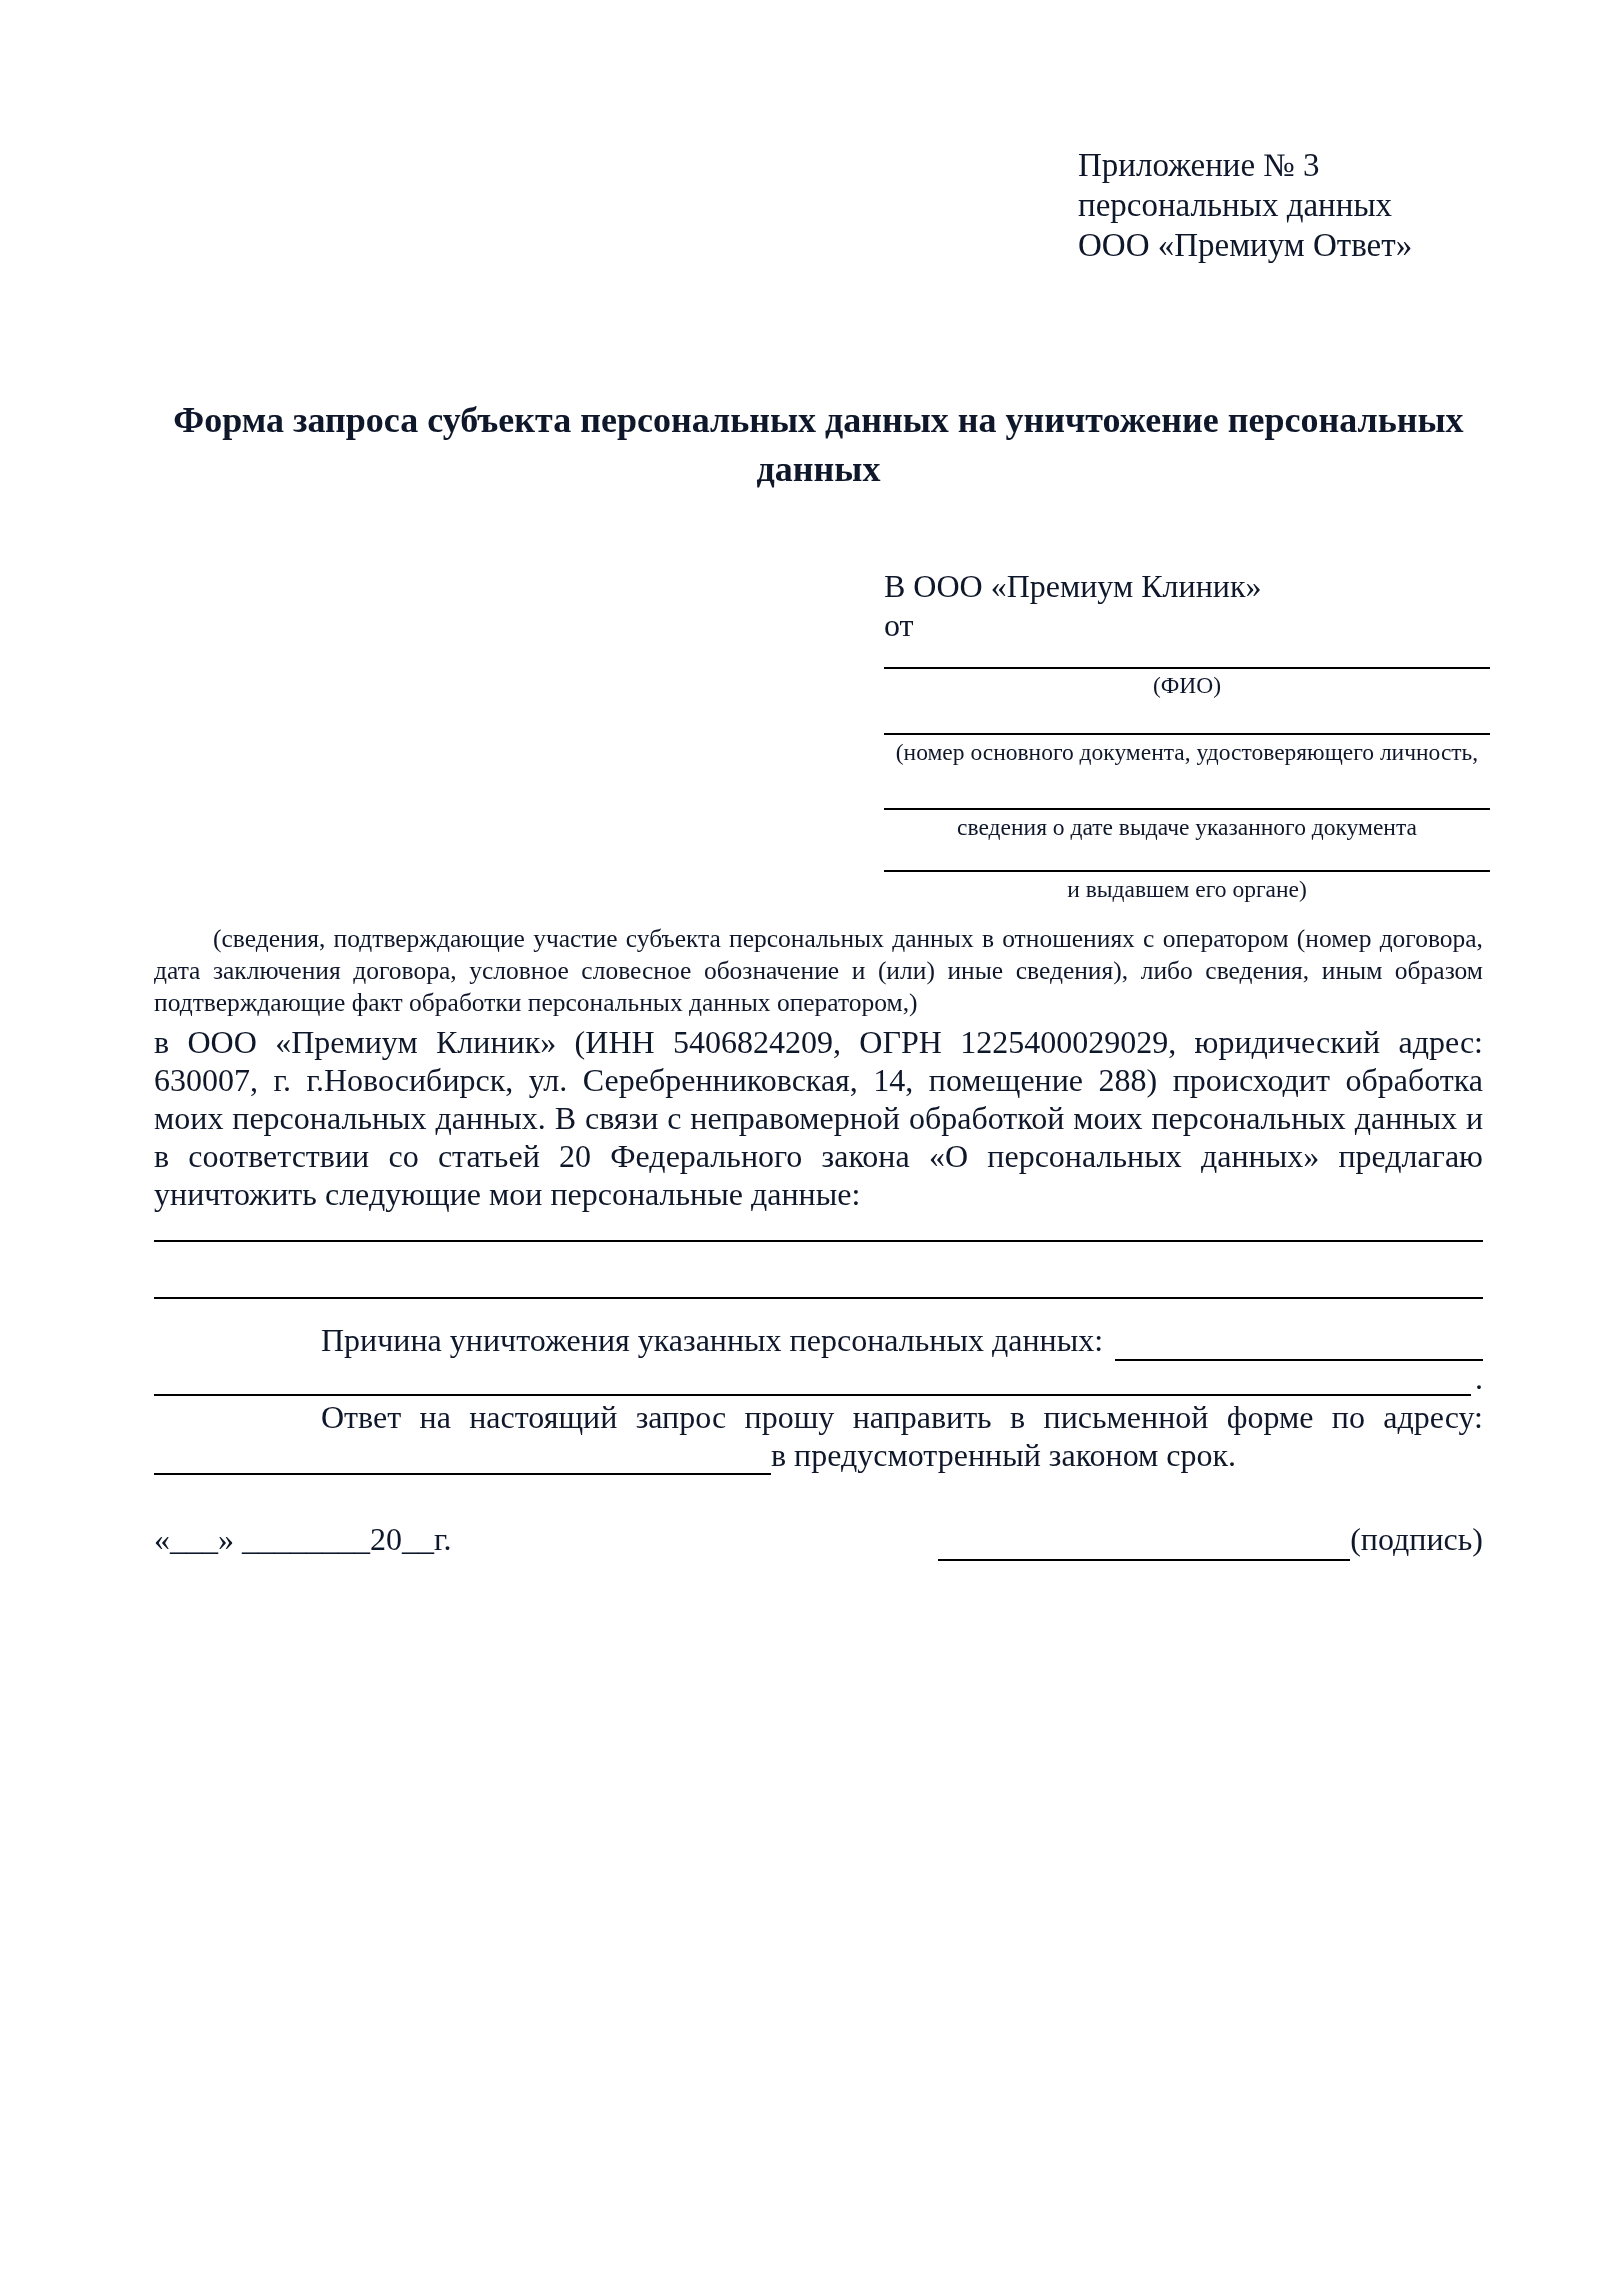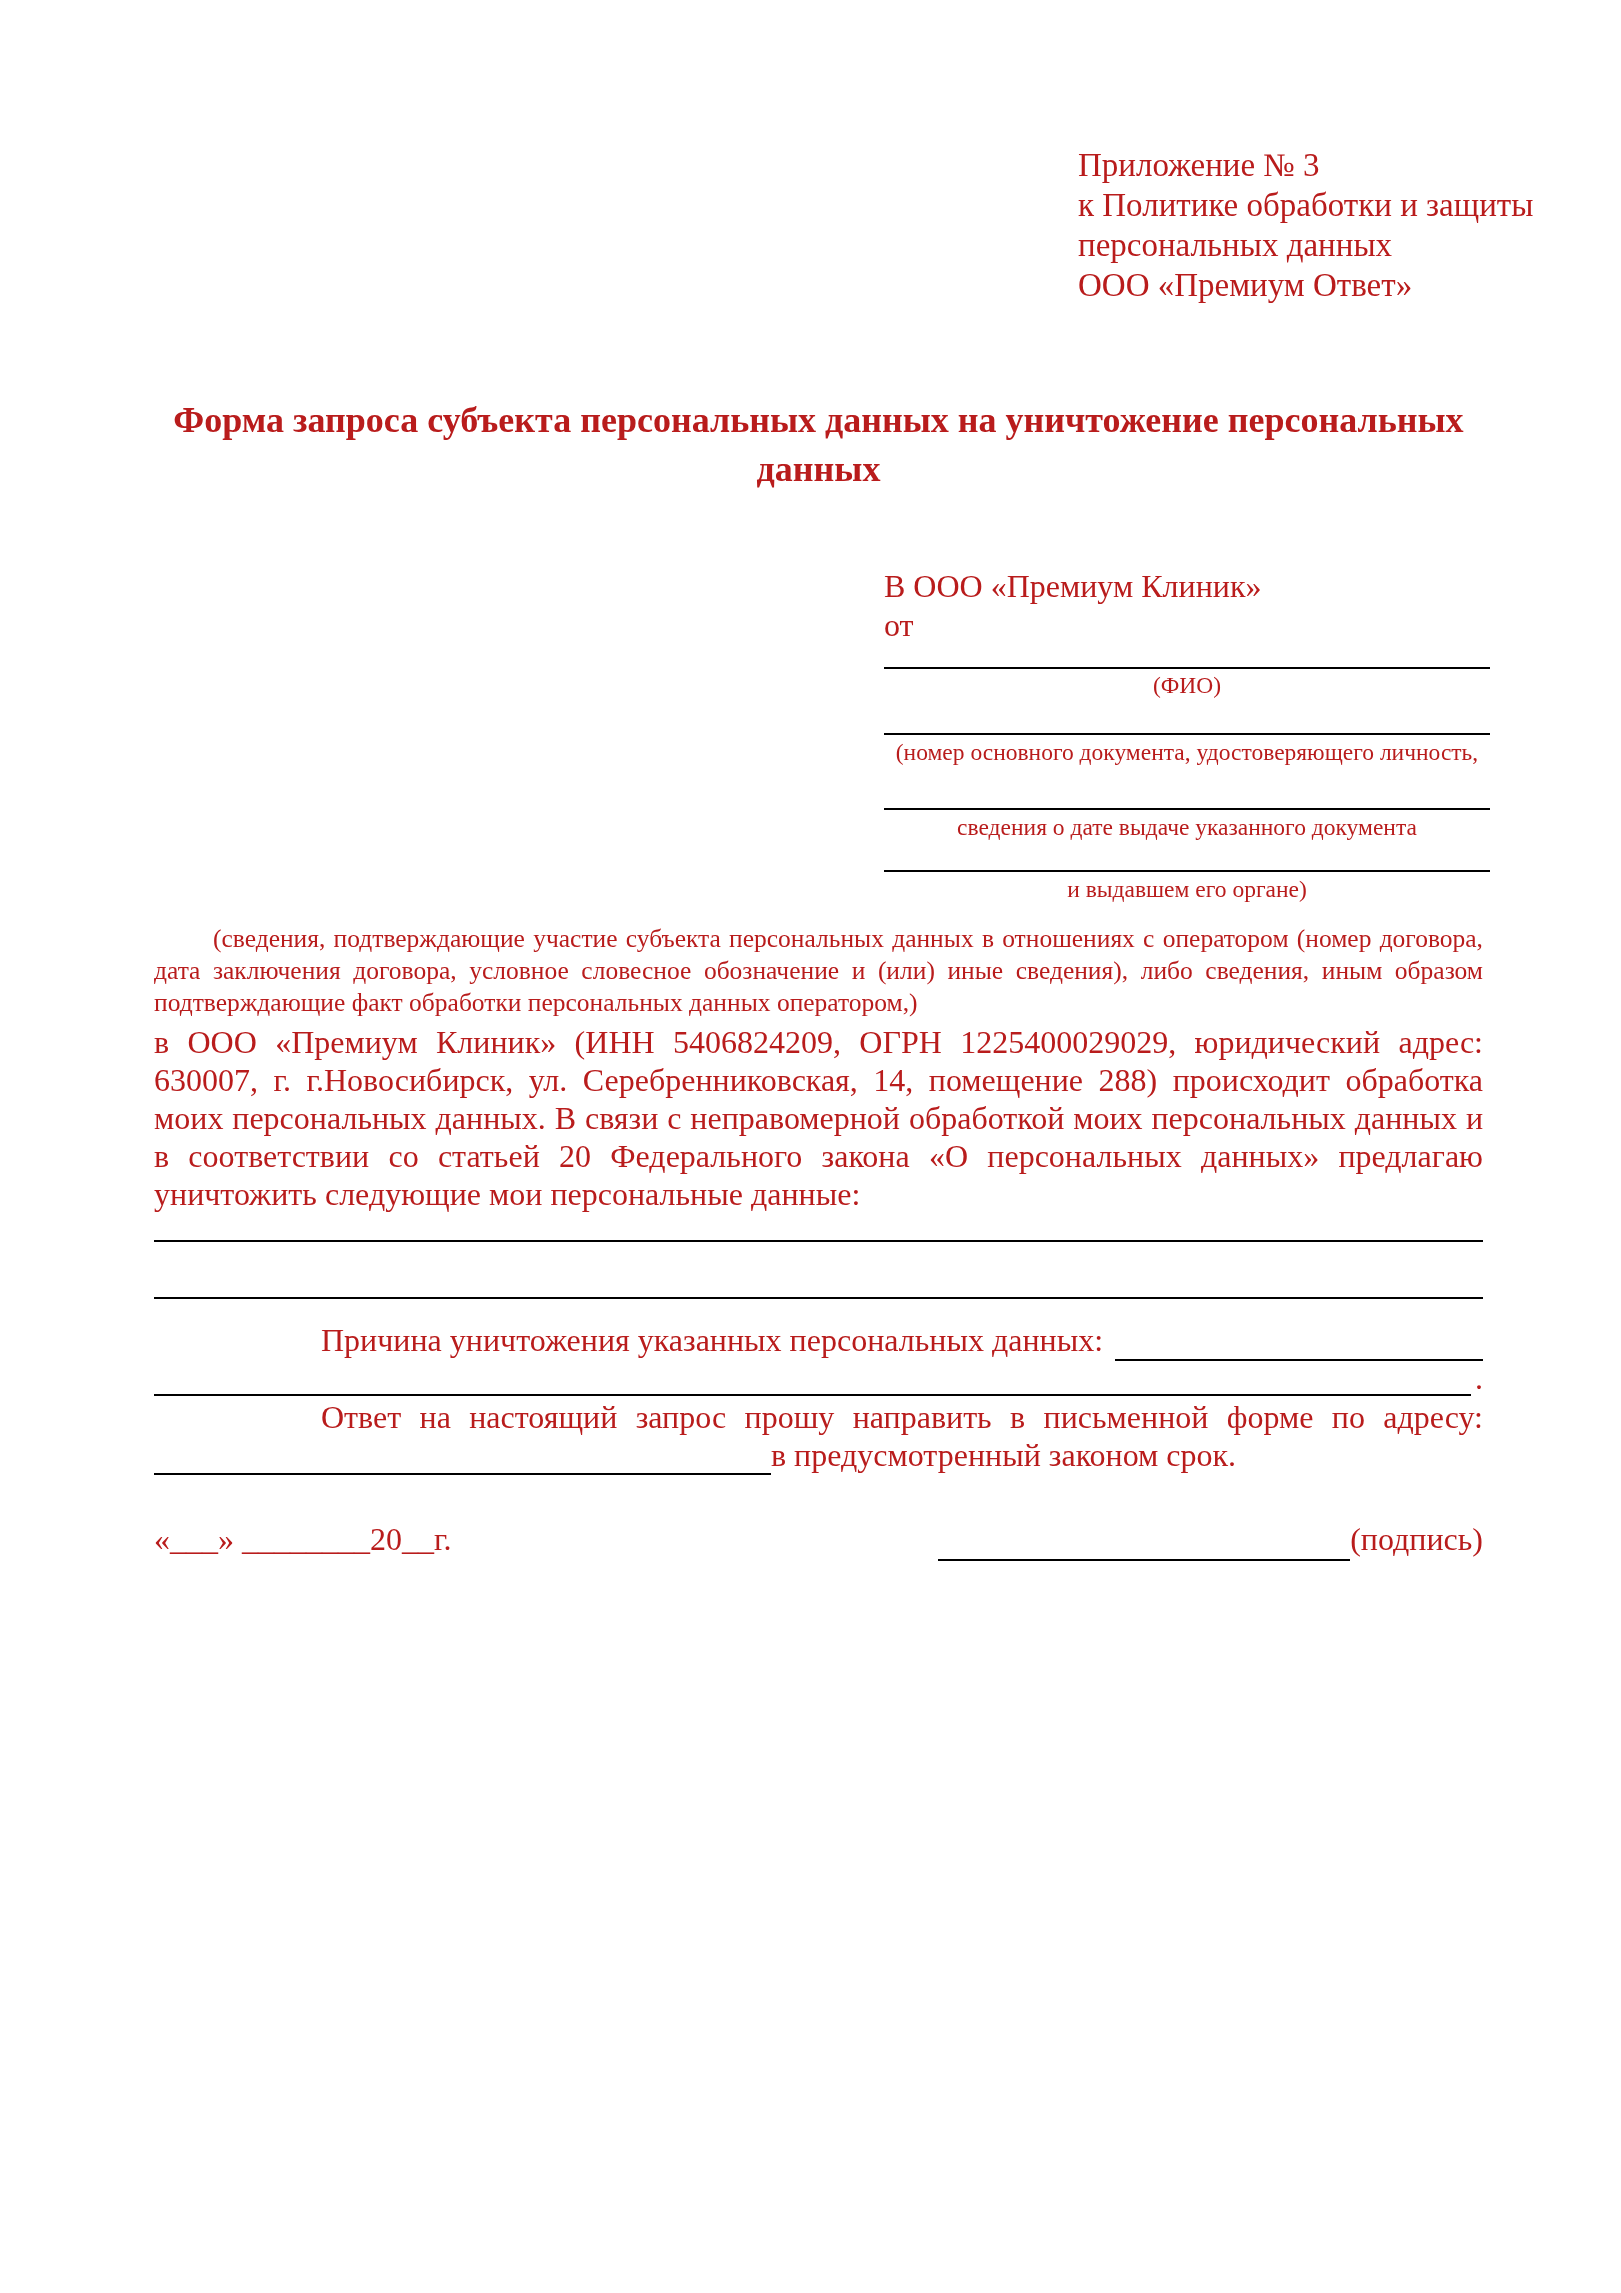--- a/index.html
+++ b/index.html
@@ -1,21 +1,21 @@
 <!DOCTYPE html>
 <html lang="ru"><head>
 <meta charset="utf-8">
 <style>
   html,body { margin:0; padding:0; background:#888; }
   .page {
     position:relative;
     width:1621px; height:2294px;
     margin:0 auto;
     background:#ffffff;
-    color:#b91c1c;
+    color:#0f172a;
     font-family:"Liberation Serif","DejaVu Serif",serif;
     overflow:hidden;
   }
   
   .header-block {
     position:absolute; left:1078px; top:145px;
     font-size:33px; line-height:40px; white-space:nowrap;
   }
   
   .doc-title {
@@ -69,21 +69,20 @@
   .sig-group { display:flex; align-items:flex-end; }
   .sig-line { width:412px; border-bottom:2.9px solid #000; height:39px; }
 </style>
 </head>
 <body>
 
 <div class="page">
 
   <div class="header-block">
     <div>Приложение № 3</div>
-    <div>к Политике обработки и защиты</div>
     <div>персональных данных</div>
     <div>ООО «Премиум Ответ»</div>
   </div>
 
   <h1 class="doc-title">Форма запроса субъекта персональных данных на уничтожение персональных данных</h1>
 
   <div class="addressee">
     <div>В ООО «Премиум Клиник»</div>
     <div>от</div>
 

